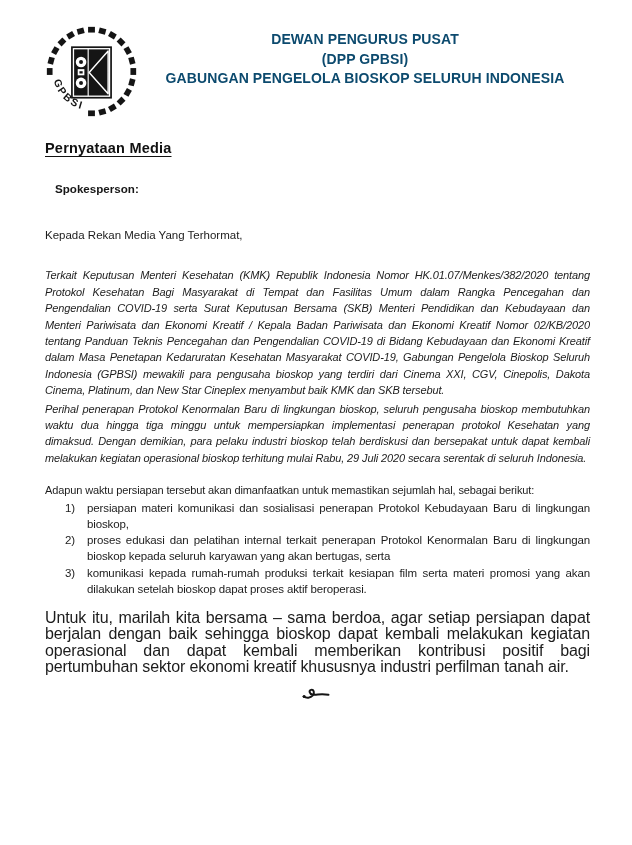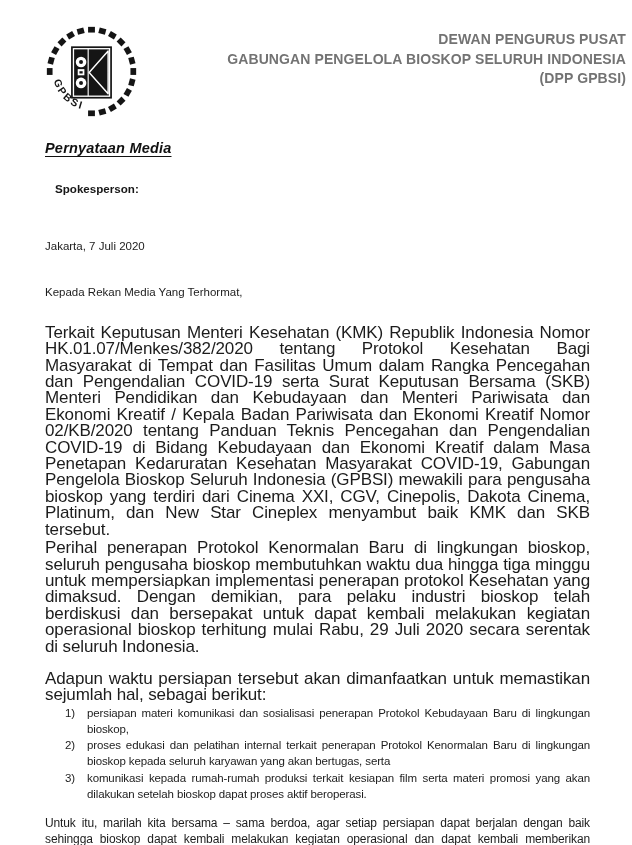--- a/index.html
+++ b/index.html
@@ -8,57 +8,57 @@
     background:#ffffff;
     font-family:"Liberation Sans","DejaVu Sans",sans-serif;
     color:#1c1c1c;
   }
   .page { position:relative; width:632px; height:845px; background:#ffffff; }
 
   
   .letterhead { position:relative; height:120px; }
   .logo { position:absolute; left:44px; top:24px; width:95px; height:95px; }
   .org {
-    padding:30px 6px 0 104px; text-align:right;
+    padding:30px 6px 0 104px; text-align:center;
     font-weight:bold; font-size:14px; line-height:19.5px;
-    color:#737373; letter-spacing:0.1px;
+    color:#0c4a6e; letter-spacing:0.1px;
   }
 
   
   .doc-title {
     margin:20px 0 0 45px; font-size:14.5px; font-weight:bold;
-    text-decoration:underline; text-underline-offset:3px; letter-spacing:0.2px; color:#111;font-style:italic;
+    text-decoration:underline; text-underline-offset:3px; letter-spacing:0.2px; color:#111;
   }
 
   
   .meta { margin:24px 42px 0 55px; font-weight:bold; font-size:11.6px; line-height:17px; color:#161616; }
   .meta-row { display:flex; }
   .meta-row + .meta-row { margin-top:0; }
   .meta-label { width:130px; flex:none; }
   .meta-value { flex:1; }
 
   
   .dateline  { margin:41px 42px 0 45px; font-size:11.5px; line-height:16.4px; }
   .salutation{ margin:30px 42px 0 45px; font-size:11.5px; line-height:16.4px; }
   .para {
     margin:24px 42px 0 45px; text-align:justify;
-    font-size:17px; line-height:16.4px; letter-spacing:-0.12px; color:#1c1c1c;
+    font-size:11px; line-height:16.4px; letter-spacing:-0.12px; color:#1c1c1c;font-style:italic;
   }
   .para.p2 { margin-top:2px; }
   .list-intro {
     margin:16px 42px 0 45px; text-align:justify;
-    font-size:17px; line-height:16.4px; letter-spacing:-0.12px;
+    font-size:11px; line-height:16.4px; letter-spacing:-0.12px;
   }
   .num-list { margin:1px 42px 0 65px; }
   .list-item { display:flex; font-size:11.5px; line-height:16.2px; letter-spacing:-0.12px; }
   .list-marker { width:22px; flex:none; }
   .list-text { flex:1; text-align:justify; }
   .closing {
     margin:13px 42px 0 45px; text-align:justify;
-    font-size:12px; line-height:16.4px; letter-spacing:-0.12px;
+    font-size:16px; line-height:16.4px; letter-spacing:-0.12px;
   }
   .ornament { text-align:center; margin-top:9px; }
 </style>
 </head>
 <body>
 
 <div class="page">
 
   <header class="letterhead">
     <div class="logo">
@@ -97,34 +97,33 @@
           <polygon points="67.5,28.5 67.5,73.5 47.5,51" fill="#151515" stroke="#ffffff" stroke-width="1.5" stroke-linejoin="round"></polygon>
         </g>
         <path id="gpbsi-arc" d="M 9.5 55.7 A 41 41 0 0 0 45 90.7" fill="none"></path>
         <text font-size="11" font-weight="bold" letter-spacing="2.2" fill="#151515">
           <textPath href="#gpbsi-arc" startOffset="4">GPBSI</textPath>
         </text>
       </svg>
     </div>
     <div class="org">
       <div>DEWAN PENGURUS PUSAT</div>
+      <div>(DPP GPBSI)</div>
       <div>GABUNGAN PENGELOLA BIOSKOP SELURUH INDONESIA</div>
-      <div>(DPP GPBSI)</div>
     </div>
   </header>
 
   <h1 class="doc-title">Pernyataan Media</h1>
 
   <section class="meta">
     <div class="meta-row">
       <div class="meta-label">Spokesperson:</div>
     </div>
   </section>
 
-  <div class="dateline">Jakarta, 7 Juli 2020</div>
 
   <div class="salutation">Kepada Rekan Media Yang Terhormat,</div>
 
   <p class="para">Terkait Keputusan Menteri Kesehatan (KMK) Republik Indonesia Nomor HK.01.07/Menkes/382/2020 tentang Protokol Kesehatan Bagi Masyarakat di Tempat dan Fasilitas Umum dalam Rangka Pencegahan dan Pengendalian COVID-19 serta Surat Keputusan Bersama (SKB) Menteri Pendidikan dan Kebudayaan dan Menteri Pariwisata dan Ekonomi Kreatif / Kepala Badan Pariwisata dan Ekonomi Kreatif Nomor 02/KB/2020 tentang Panduan Teknis Pencegahan dan Pengendalian COVID-19 di Bidang Kebudayaan dan Ekonomi Kreatif dalam Masa Penetapan Kedaruratan Kesehatan Masyarakat COVID-19, Gabungan Pengelola Bioskop Seluruh Indonesia (GPBSI) mewakili para pengusaha bioskop yang terdiri dari Cinema XXI, CGV, Cinepolis, Dakota Cinema, Platinum, dan New Star Cineplex menyambut baik KMK dan SKB tersebut.</p>
 
   <p class="para p2">Perihal penerapan Protokol Kenormalan Baru di lingkungan bioskop, seluruh pengusaha bioskop membutuhkan waktu dua hingga tiga minggu untuk mempersiapkan implementasi penerapan protokol Kesehatan yang dimaksud. Dengan demikian, para pelaku industri bioskop telah berdiskusi dan bersepakat untuk dapat kembali melakukan kegiatan operasional bioskop terhitung mulai Rabu, 29 Juli 2020 secara serentak di seluruh Indonesia.</p>
 
   <p class="list-intro">Adapun waktu persiapan tersebut akan dimanfaatkan untuk memastikan sejumlah hal, sebagai berikut:</p>
 
   <div class="num-list">

